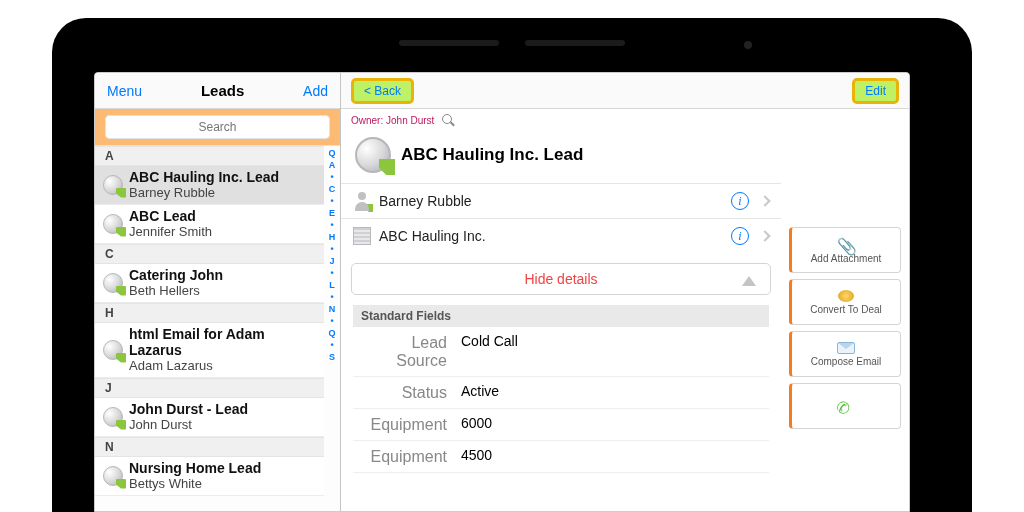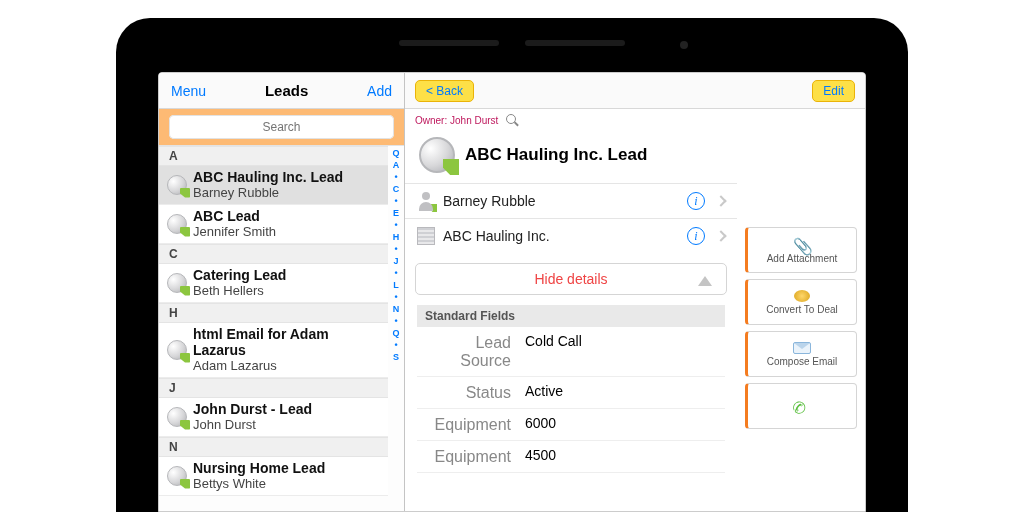--- a/index.html
+++ b/index.html
@@ -5,25 +5,25 @@
   * { box-sizing: border-box; margin: 0; padding: 0; }
   body {
     font-family: -apple-system, "Helvetica Neue", Arial, sans-serif;
     background: #fff;
     display: flex;
     justify-content: center;
     height: 512px;
     overflow: hidden;
   }
   .tablet-frame {
-    width: 792px;
+    width: 920px;
     margin-top: 18px;
     background: #000;
     border-radius: 34px 34px 0 0;
-    padding: 54px 42px 0 42px;
+    padding: 54px 62px 0 42px;
     position: relative;
   }
   .tablet-speakers {
     position: absolute;
     top: 22px;
     left: 50%;
     transform: translateX(-50%);
     display: flex;
     gap: 26px;
     align-items: center;
@@ -154,23 +154,23 @@
   .main-header {
     height: 36px;
     display: flex;
     align-items: center;
     justify-content: space-between;
     padding: 0 10px;
     border-bottom: 1px solid #d8d8d8;
     background: #fafafa;
   }
   .nav-btn {
-    border: 1px solid #eab308;
+    border: 3px solid #eab308;
     color: #007aff;
-    background: #fde047;
+    background: #bef264;
     font-size: 12px;
     border-radius: 5px;
     padding: 3px 10px;
   }
   .owner-row {
     font-size: 10px;
     color: #be185d;
     padding: 5px 10px;
     display: flex; align-items: center; gap: 8px;
   }
@@ -355,21 +355,21 @@
               <div class="t1">ABC Lead</div>
               <div class="t2">Jennifer Smith</div>
             </div>
           </div>
           <div class="section-header">C</div>
           <div class="list-item">
             <span class="lead-icon">
               <span class="tag"></span>
             </span>
             <div class="list-text">
-              <div class="t1">Catering Lead</div>
+              <div class="t1">Catering John</div>
               <div class="t2">Beth Hellers</div>
             </div>
           </div>
           <div class="section-header">H</div>
           <div class="list-item">
             <span class="lead-icon">
               <span class="tag"></span>
             </span>
             <div class="list-text">
               <div class="t1">html Email for Adam Lazarus</div>

